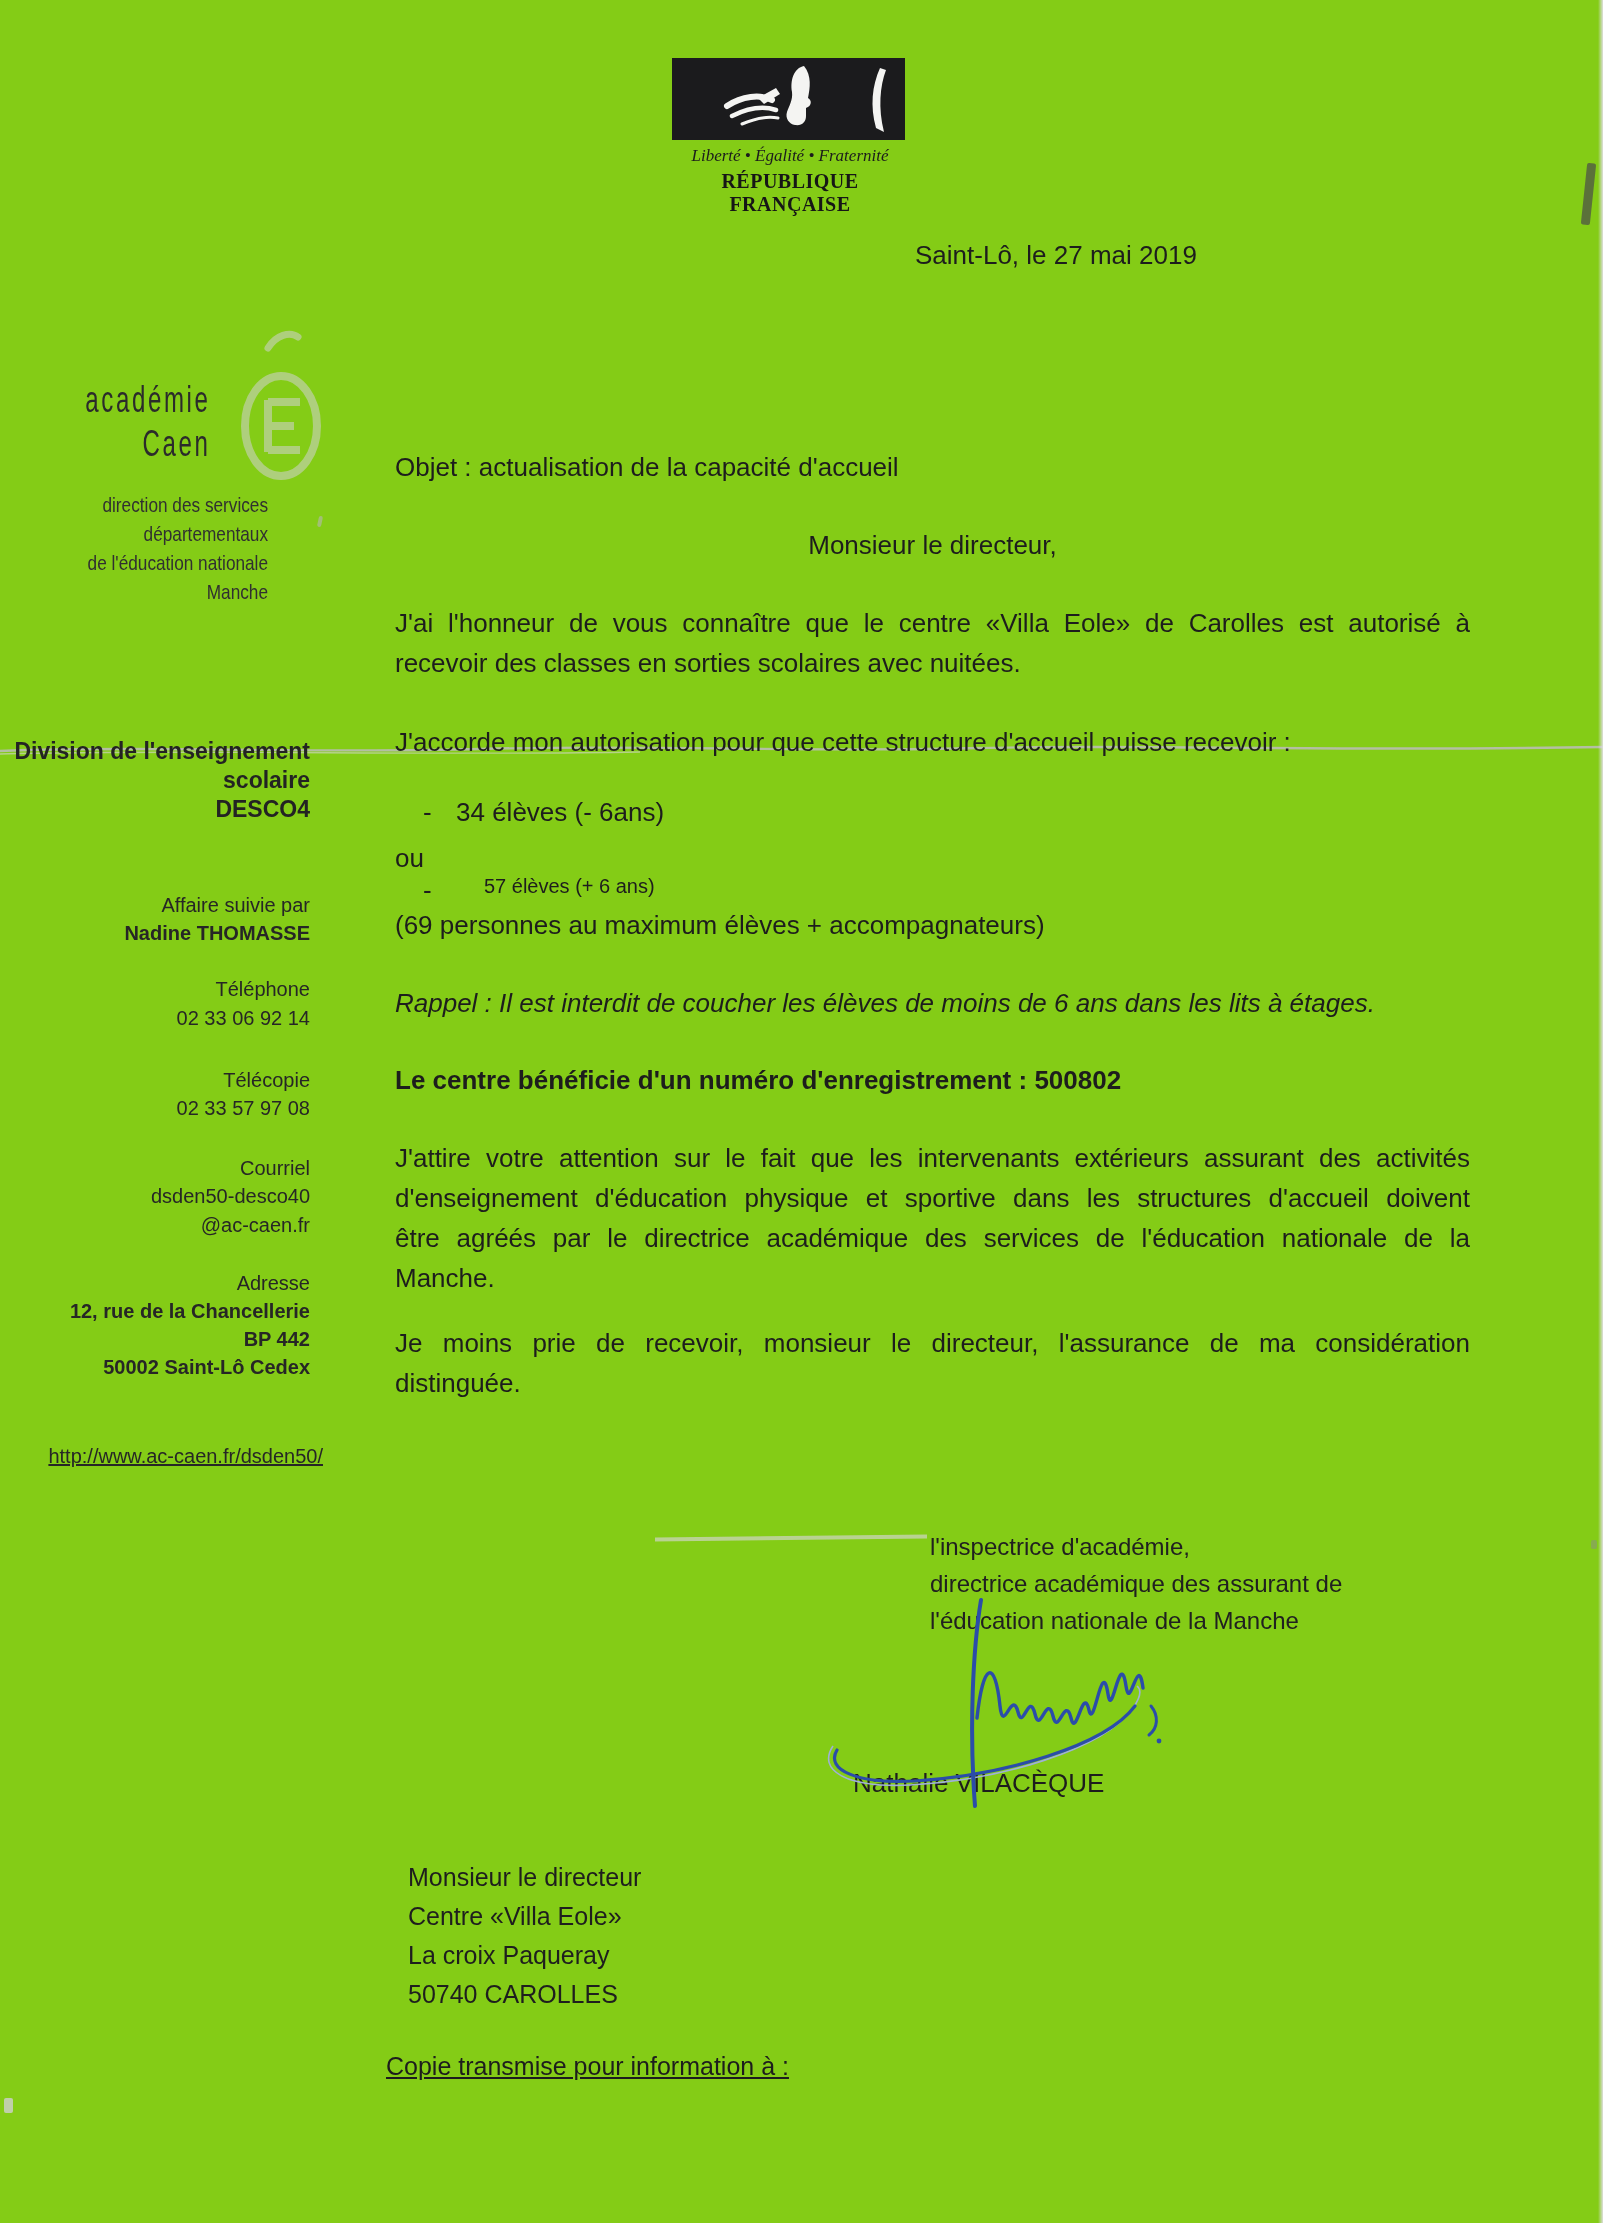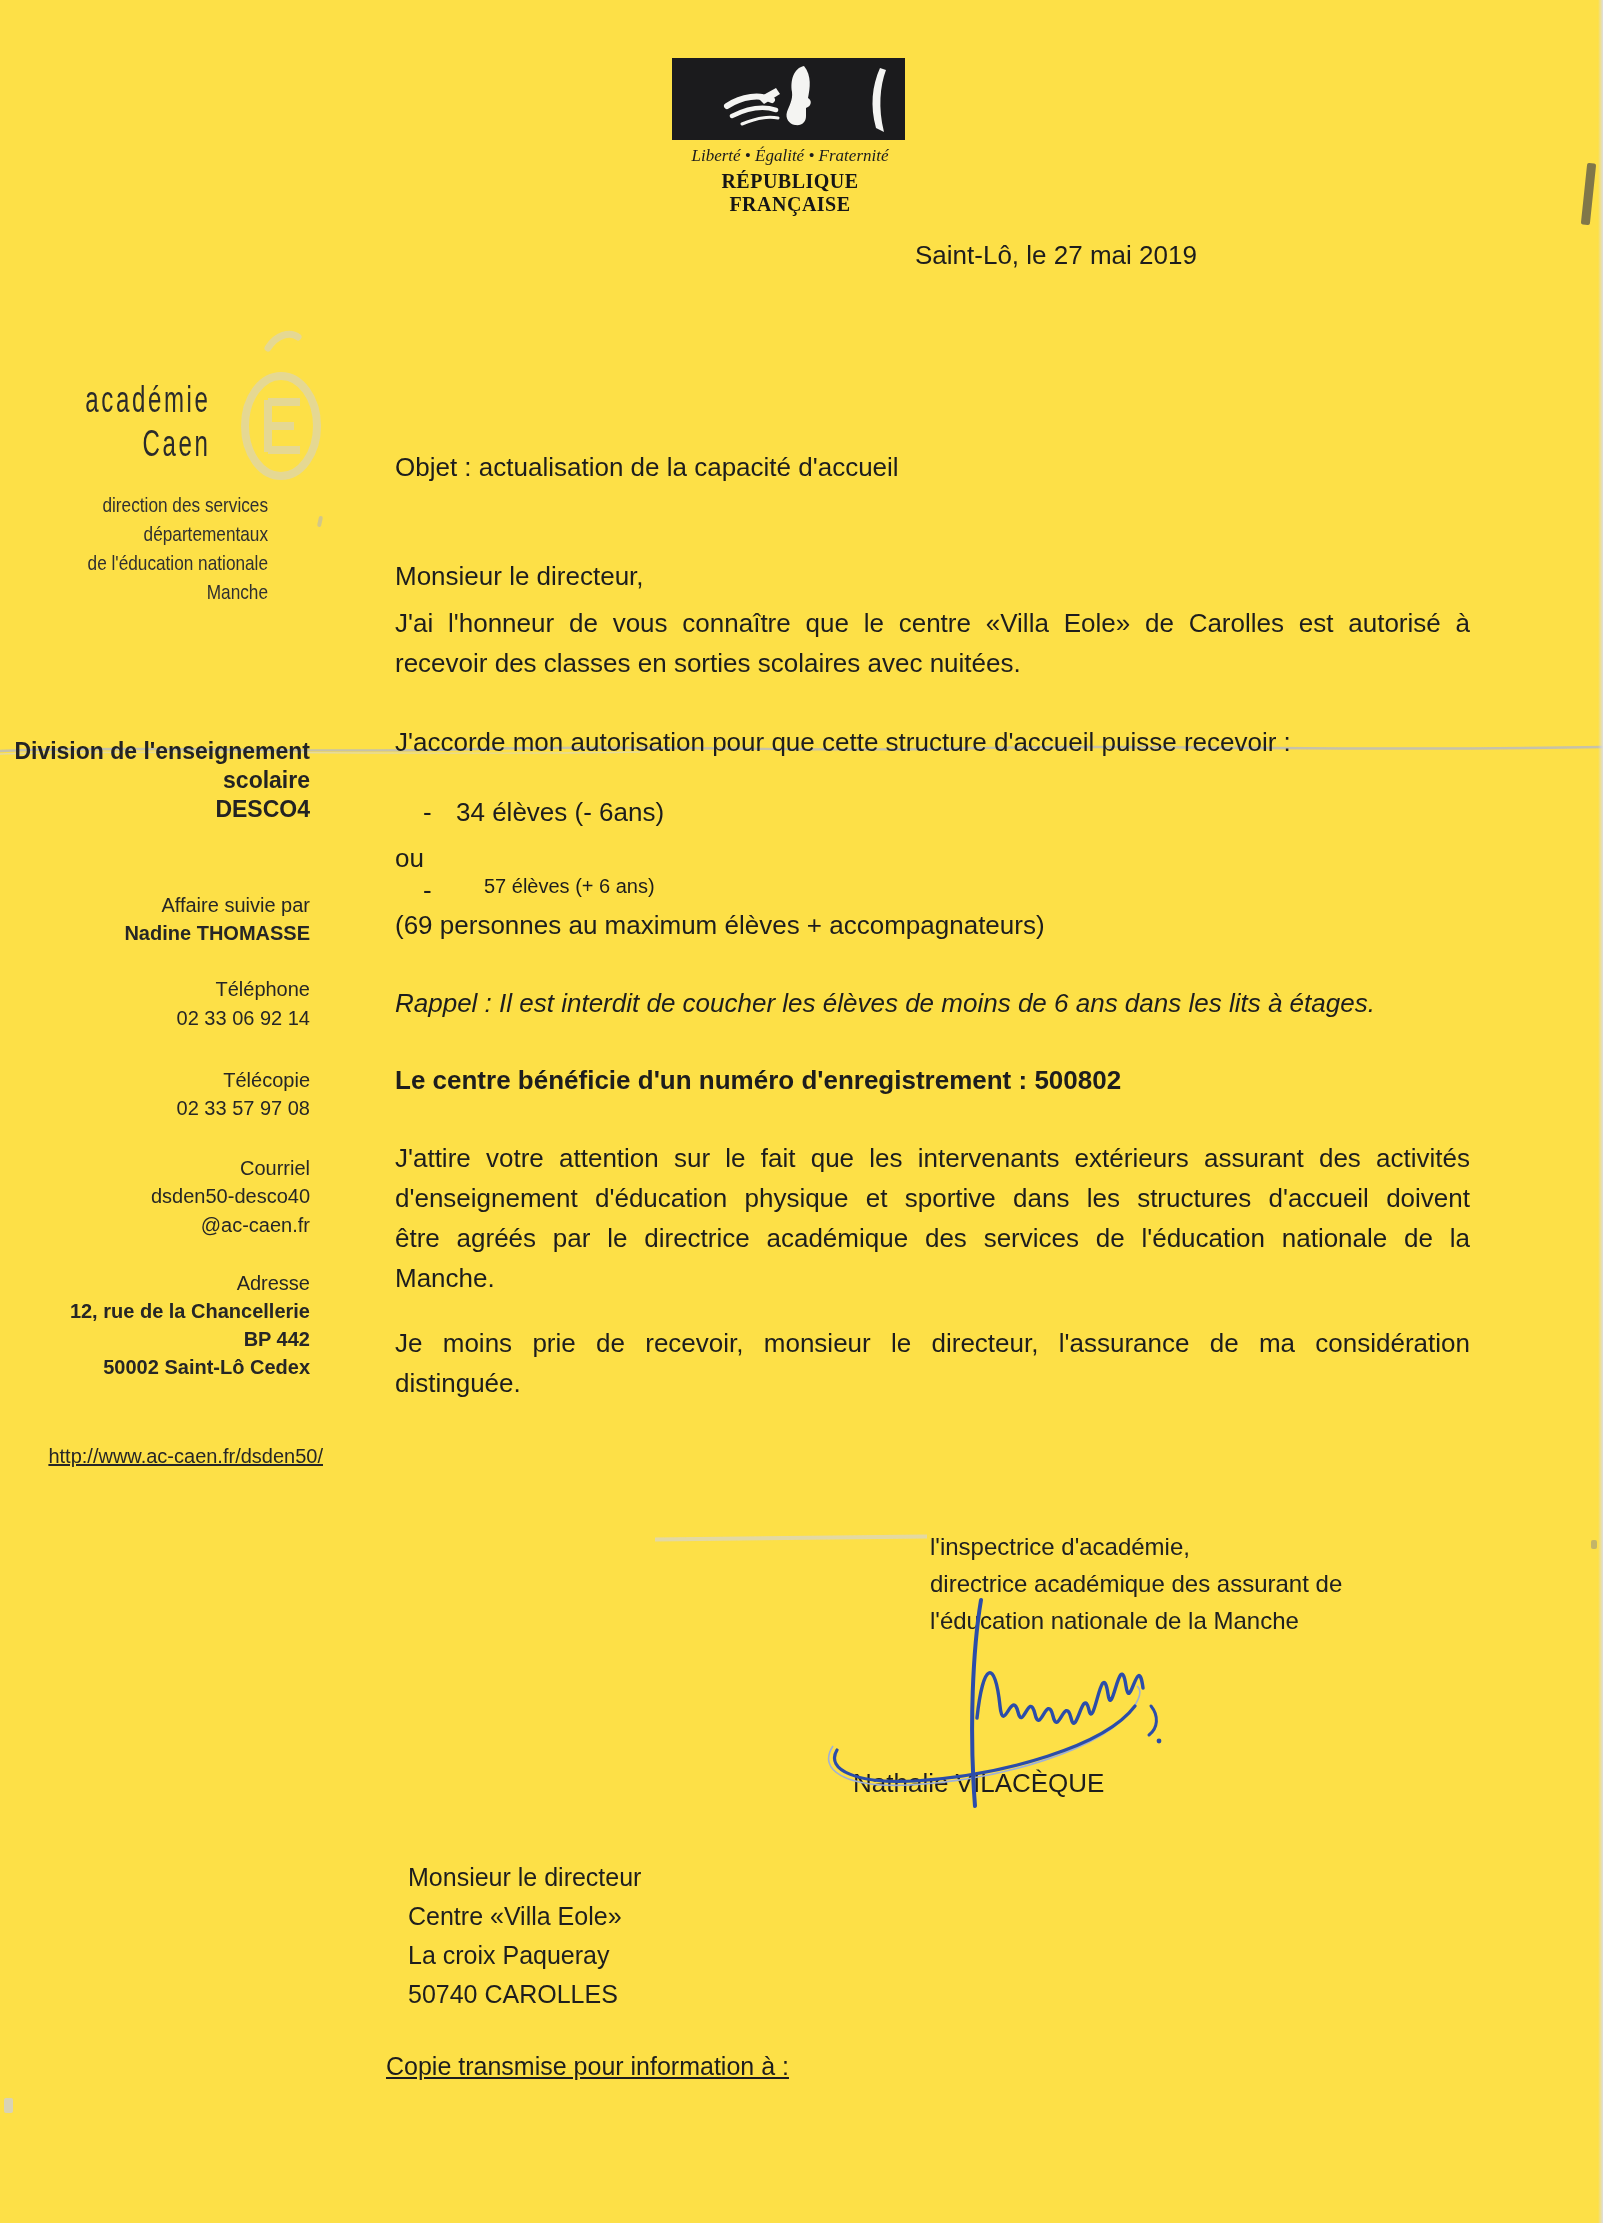--- a/index.html
+++ b/index.html
@@ -1,20 +1,20 @@
 <!DOCTYPE html>
 <html><head>
 <meta charset="utf-8">
 <style>
   html,body{margin:0;padding:0;background:#8a8a8a;}
   .page{
     position:relative;
     width:1603px;height:2223px;
     margin:0 auto;
-    background:#fde047;
+    background:#84cc16;
     font-family:"Liberation Sans", sans-serif;
     color:#1d1d1d;
     overflow:hidden;
   }
   .abs{position:absolute;}
   .serif{font-family:"Liberation Serif", serif;}
   .b{font-weight:bold;}
   .i{font-style:italic;}
   .center{text-align:center;}
   .u{text-decoration:underline;}
@@ -98,21 +98,21 @@
   <div class="side" style="top:1211px;">@ac-caen.fr</div>
 
   <div class="side" style="top:1269px;">Adresse</div>
   <div class="side b" style="top:1297px;">12, rue de la Chancellerie</div>
   <div class="side b" style="top:1325px;">BP 442</div>
   <div class="side b" style="top:1353px;">50002 Saint-Lô Cedex</div>
 
   <div class="side u" style="top:1442px;right:1280px;">http://www.ac-caen.fr/dsden50/</div>
 
   <div class="bodyline" style="top:447px;">Objet : actualisation de la capacité d'accueil</div>
-  <div class="bodyline" style="top:556px;">Monsieur le directeur,</div>
+  <div class="bodyline" style="top:525px;text-align:center;">Monsieur le directeur,</div>
 
   <div class="bodyline jl" style="top:603px;">J'ai l'honneur de vous connaître que le centre «Villa Eole» de Carolles est autorisé à</div>
   <div class="bodyline" style="top:643px;">recevoir des classes en sorties scolaires avec nuitées.</div>
 
   <div class="bodyline" style="top:710px;margin-top:12px;">J'accorde mon autorisation pour que cette structure d'accueil puisse recevoir :</div>
 
   <div class="abs" style="left:423px;top:797px;font-size:26px;">-</div>
   <div class="abs" style="left:456px;top:797px;font-size:26px;">34 élèves (- 6ans)</div>
   <div class="bodyline" style="top:838px;">ou</div>
   <div class="abs" style="left:423px;top:875px;font-size:26px;">-</div>

